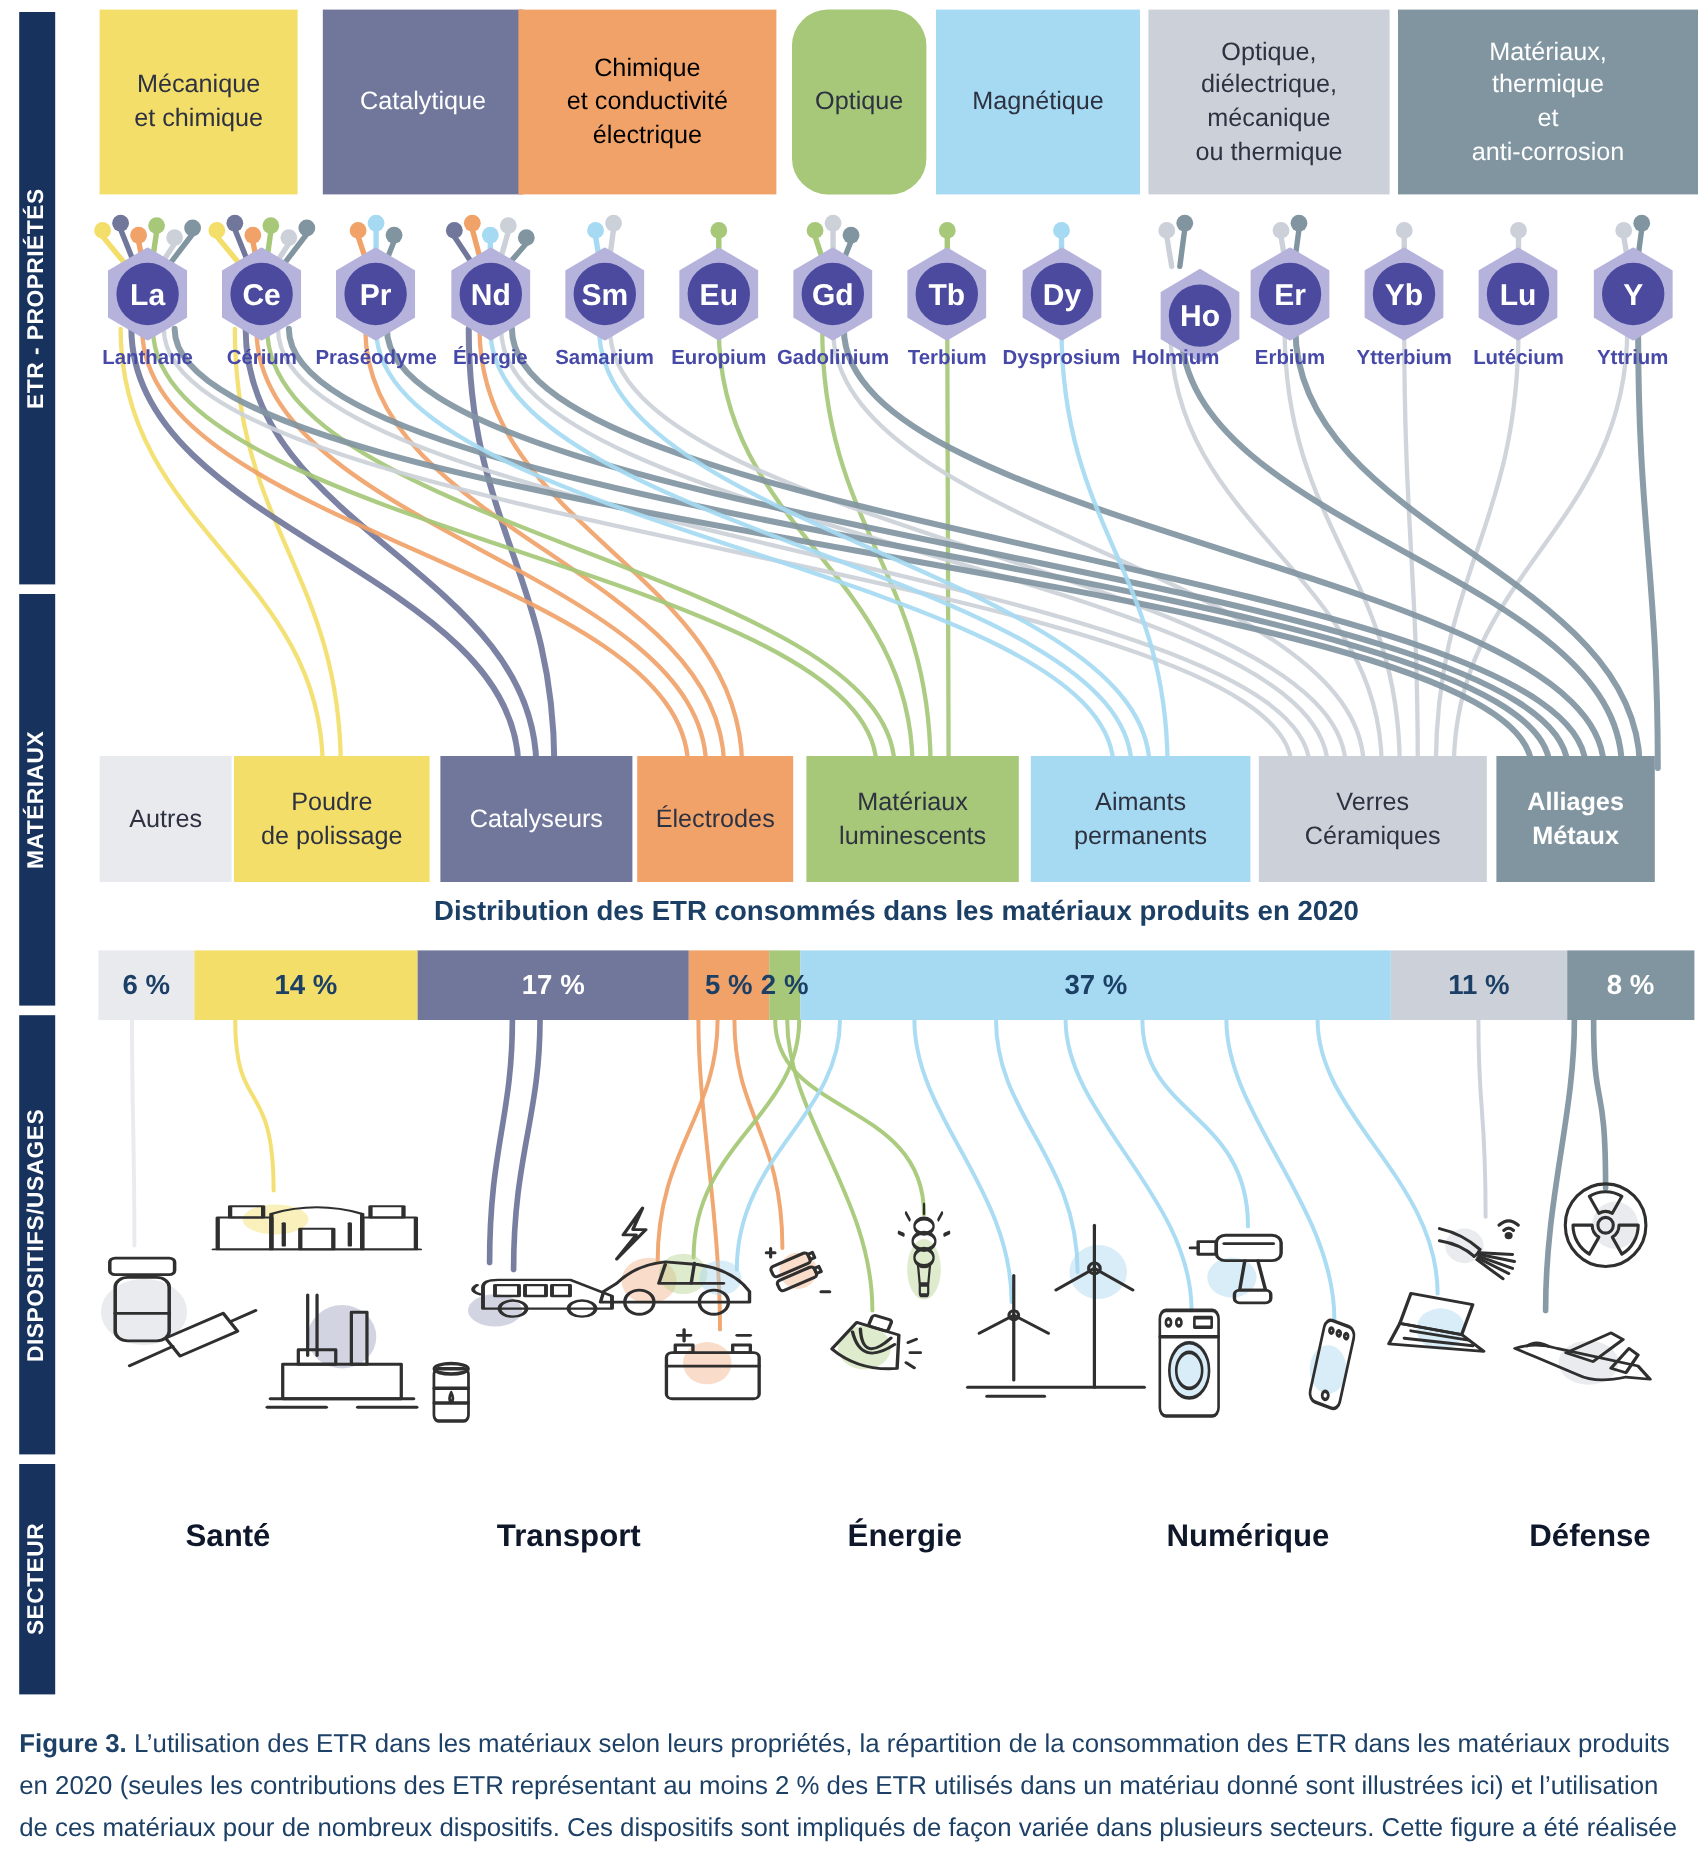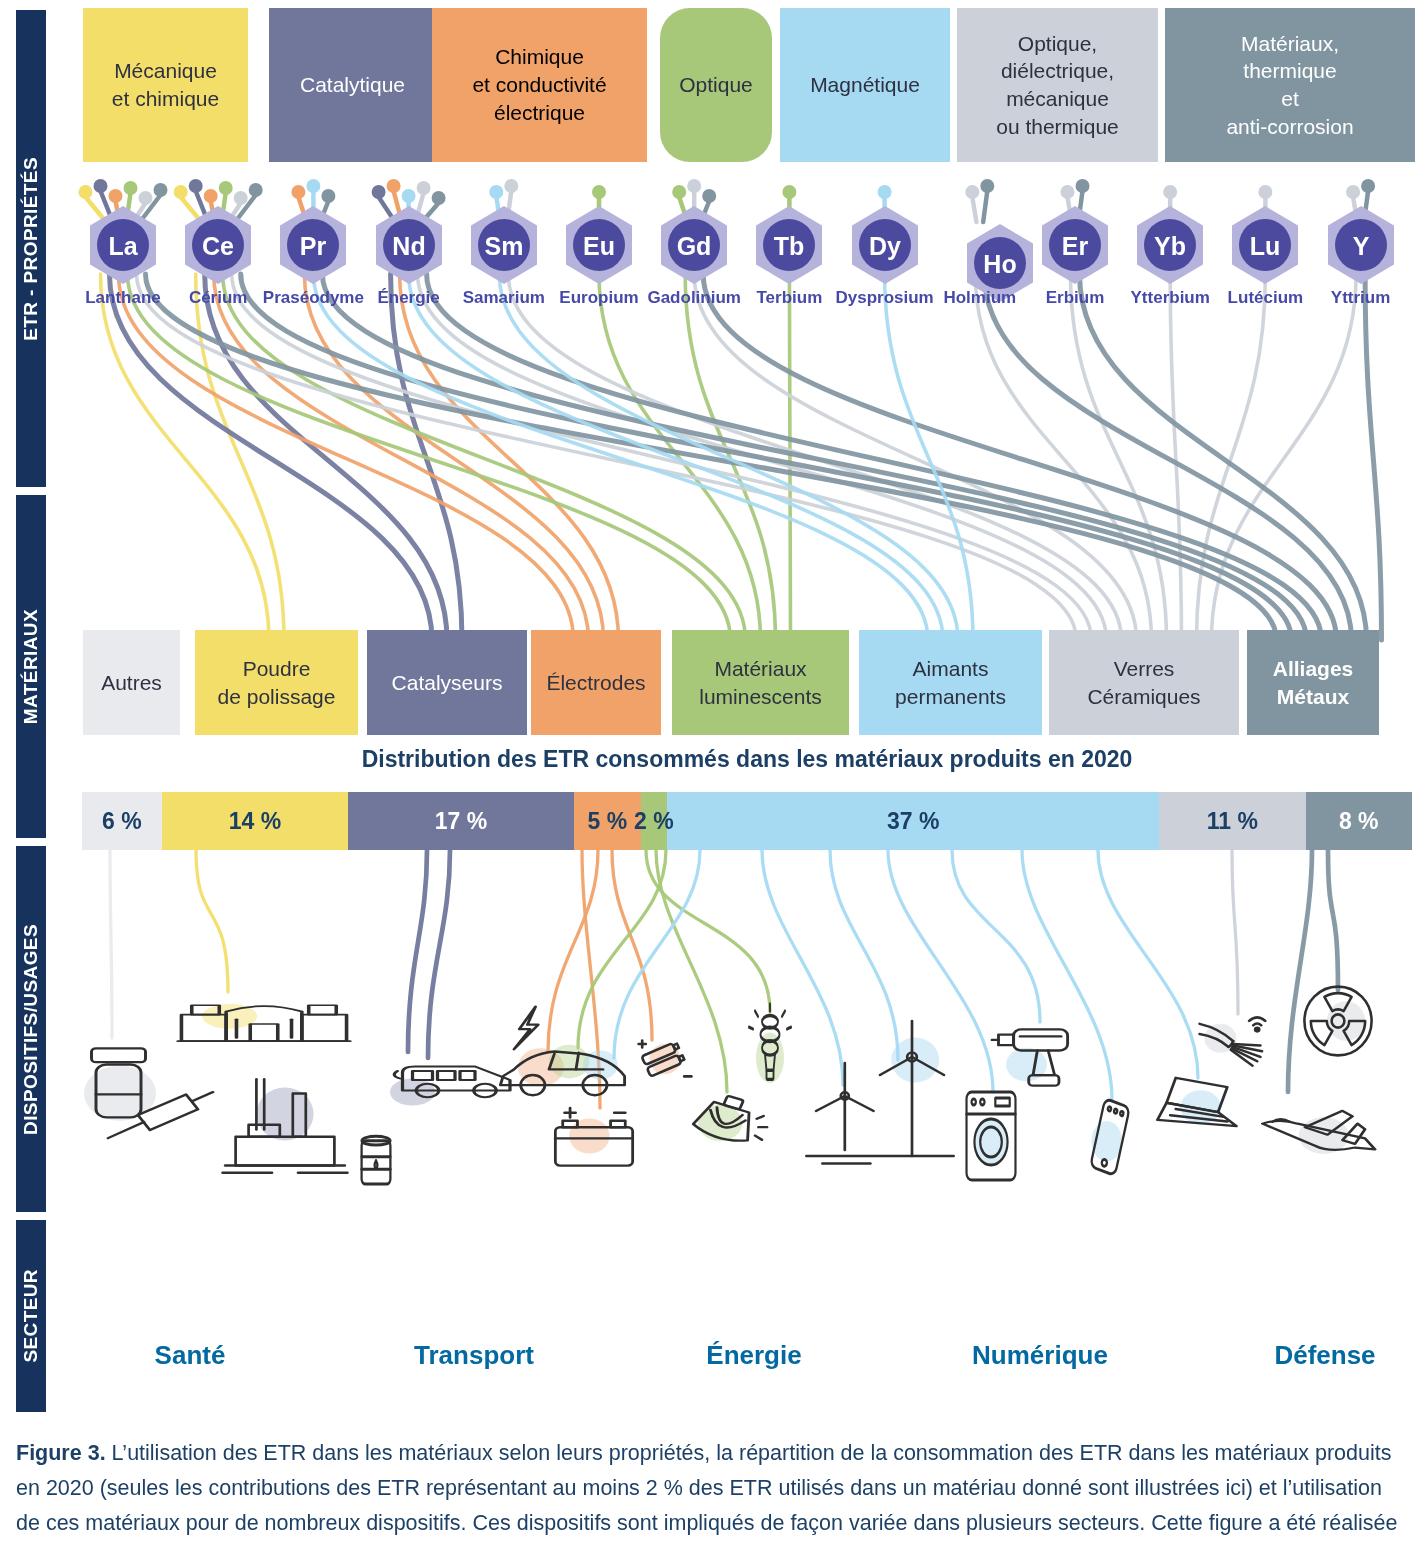--- a/index.html
+++ b/index.html
@@ -16,22 +16,22 @@
   .mat-box{top:630px;height:105px;}
   .element{position:absolute;z-index:3;}
   .element-name{position:absolute;z-index:3;width:130px;text-align:center;font-size:17px;
     font-weight:bold;color:#4749a8;}
   .dist-title{position:absolute;left:82px;width:1330px;top:746px;text-align:center;z-index:2;
     font-size:23px;font-weight:bold;color:#1c3f66;}
   #bar{position:absolute;left:82px;top:792px;height:58px;width:1330px;z-index:2;display:flex;}
   .bar-seg{position:relative;height:100%;}
   .bar-seg span{position:absolute;left:50%;top:50%;transform:translate(-50%,-50%);
     font-size:23px;font-weight:bold;white-space:nowrap;z-index:2;}
-  .sector-label{position:absolute;top:1340px;transform:translateX(-50%);z-index:2;
-    font-size:26px;font-weight:bold;color:#0369a1;white-space:nowrap;}
+  .sector-label{position:absolute;top:1264px;transform:translateX(-50%);z-index:2;
+    font-size:26px;font-weight:bold;color:#0f172a;white-space:nowrap;}
   .caption{position:absolute;left:16px;top:1436px;width:1394px;z-index:2;
     font-size:21.5px;line-height:1.63;color:#1d4066;}
   .caption b{font-weight:bold;}
 </style>
 </head>
 <body>
 
 <div class="canvas">
   <svg id="flow-svg" width="1423" height="1548" viewBox="0 0 1423 1548">
       <path d="M 100.5 274 C 100.5 440, 269.0 478, 269.0 640" fill="none" stroke="#f3de6a" stroke-width="3.6" stroke-linecap="round" opacity="0.92"></path>
@@ -562,21 +562,21 @@
         </svg></div>
       <div class="element-name" style="left: 1200.4px; top: 288px;">Lutécium</div>
       <div class="element" style="left: 1327.6px; top: 206px;"><svg width="66" height="78" viewBox="0 0 66 78">
           <polygon points="33,0 66,19.5 66,58.5 33,78 0,58.5 0,19.5" fill="#b5b2dc"></polygon>
           <circle cx="33" cy="39" r="26" fill="#4b4a9e"></circle>
           <text x="33" y="40" fill="#fff" font-size="25" font-weight="bold" text-anchor="middle" dominant-baseline="central">Y</text>
         </svg></div>
       <div class="element-name" style="left: 1295.6px; top: 288px;">Yttrium</div>
     </div>
   <div id="materials">
-      <div class="mat-box" style="left: 83px; width: 97px; background: rgb(232, 234, 238); color: rgb(45, 49, 64);">Autres</div>
+      <div class="mat-box" style="left: 83px; width: 110px; background: rgb(232, 234, 238); color: rgb(45, 49, 64);">Autres</div>
       <div class="mat-box" style="left: 195px; width: 163px; background: rgb(243, 222, 106); color: rgb(45, 49, 64);">Poudre
 de polissage</div>
       <div class="mat-box" style="left: 367px; width: 160px; background: rgb(112, 119, 155); color: rgb(255, 255, 255);">Catalyseurs</div>
       <div class="mat-box" style="left: 531px; width: 130px; background: rgb(240, 162, 105); color: rgb(45, 49, 64);">Électrodes</div>
       <div class="mat-box" style="left: 672px; width: 177px; background: rgb(166, 200, 120); color: rgb(45, 49, 64);">Matériaux
 luminescents</div>
       <div class="mat-box" style="left: 859px; width: 183px; background: rgb(165, 218, 242); color: rgb(45, 49, 64);">Aimants
 permanents</div>
       <div class="mat-box" style="left: 1049px; width: 190px; background: rgb(204, 209, 217); color: rgb(45, 49, 64);">Verres
 Céramiques</div>

